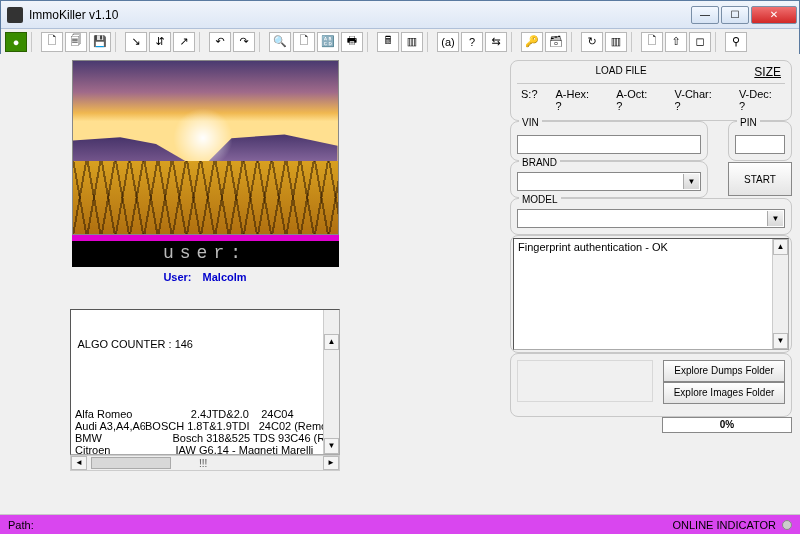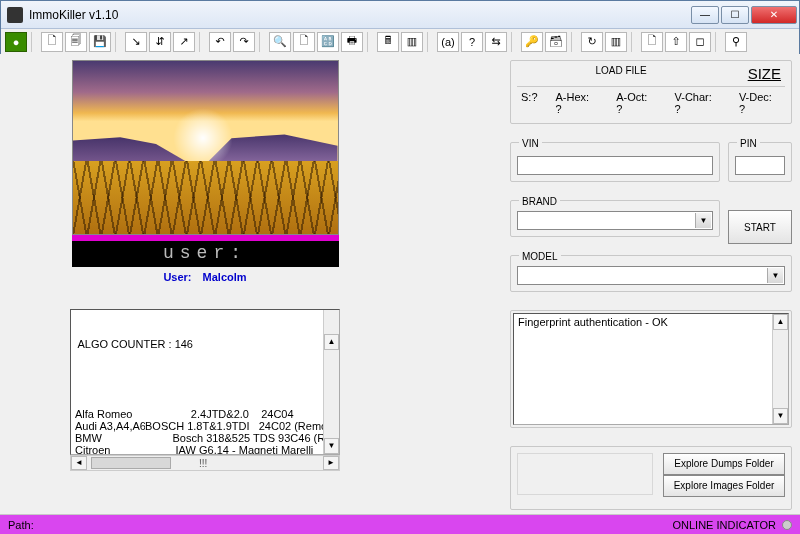--- a/index.html
+++ b/index.html
@@ -51,28 +51,28 @@
   .vscroll { position:absolute; right:0; top:0; bottom:0; width:16px; background:#efefef; border-left:1px solid #ccc; }
   .vscroll .up, .vscroll .dn { height:16px; background:#f4f4f4; border:1px solid #bbb; text-align:center; font-size:8px; line-height:14px;}
   .vscroll .dn { position:absolute; bottom:0; left:0; right:0; }
   .hscroll { width:270px; height:16px; margin:0 auto; background:#efefef; border:1px solid #ccc; display:flex; align-items:center; }
   .hscroll .lt, .hscroll .rt { width:16px; height:14px; background:#f4f4f4; border:1px solid #bbb; text-align:center; font-size:8px; line-height:12px;}
   .hscroll .thumb { width:80px; height:12px; background:#d8d8d8; border:1px solid #aaa; margin-left:4px;}
   .hscroll .tick { margin-left:28px; font-size:10px; color:#555;}
 
   
   .rightpane { position:absolute; left:510px; top:6px; right:8px; }
-  .grp { border:1px solid #c8c8c8; background:#f0f0f0; padding:4px 6px 6px 6px; margin-bottom:18px; border-radius:2px; position:relative;}
+  .grp { border:1px solid #c8c8c8; background:#f0f0f0; padding:4px 6px 6px 6px; margin-bottom:0; border-radius:8px; position:relative;}
   .grp .legend { position:relative; top:-10px; left:2px; background:#f0f0f0; padding:0 3px; font-size:10px; color:#000; display:inline-block;}
   .inforow { display:flex; padding:2px 4px; }
   .inforow .lf { flex:1; text-align:center; font-size:10px;}
-  .inforow .sz { width:60px; text-align:right; font-size:15px;text-decoration:underline;}
+  .inforow .sz { width:60px; text-align:right; font-size:12px;text-decoration:underline;}
   .decoderow { font-size:10px; color:#000; padding:2px 4px; display:flex; gap:18px;}
   .hr { height:1px; background:#c8c8c8; margin:2px 0;}
-  .twocol { display:flex; gap:8px; }
+  .twocol { display:flex; gap:20px; }
   .col { flex:1; }
   .col.sm { flex:0 0 64px;}
   input.txt, .combo { width:100%; height:19px; border:1px solid #888; background:#fff; padding:0 2px; font-size:11px;}
   .combo { position:relative; }
   .combo .arrow { position:absolute; right:1px; top:1px; width:16px; height:15px; background:linear-gradient(#f4f4f4,#d8d8d8); border-left:1px solid #aaa; text-align:center; font-size:8px; line-height:15px;}
   .startbtn { width:64px; height:34px; border:1px solid #888; background:linear-gradient(#fff,#e4e4e4); font-size:10px;}
 
   .logbox { height:112px; border:1px inset #aaa; background:#fff; padding:2px 4px; font-size:10px; position:relative;}
   .logbox .vscroll { }
 

